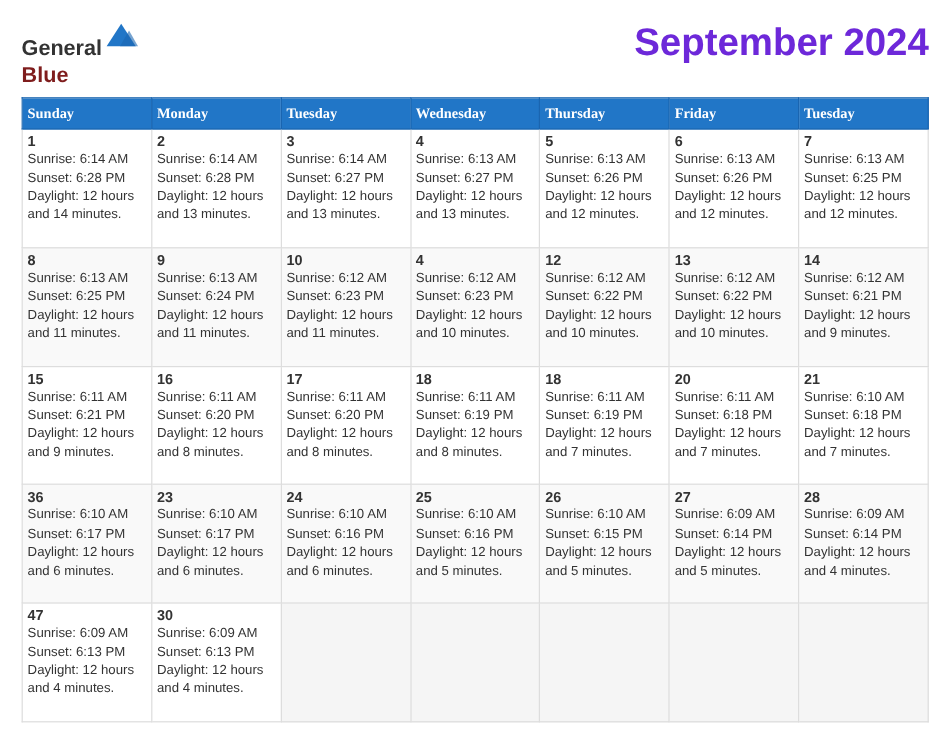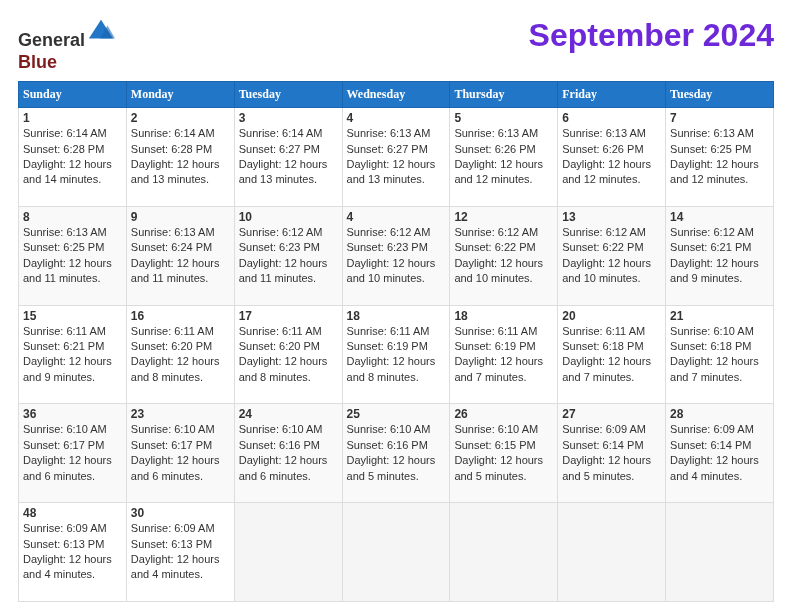--- a/index.html
+++ b/index.html
@@ -251,21 +251,21 @@
           <div class="day-info">Sunrise: 6:09 AM<br>Sunset: 6:14 PM<br>Daylight: 12 hours<br>and 5 minutes.</div>
         </td>
         <td>
           <span class="day-num">28</span>
           <div class="day-info">Sunrise: 6:09 AM<br>Sunset: 6:14 PM<br>Daylight: 12 hours<br>and 4 minutes.</div>
         </td>
       </tr>
 
       <tr>
         <td>
-          <span class="day-num">48</span>
+          <span class="day-num">47</span>
           <div class="day-info">Sunrise: 6:09 AM<br>Sunset: 6:13 PM<br>Daylight: 12 hours<br>and 4 minutes.</div>
         </td>
         <td>
           <span class="day-num">30</span>
           <div class="day-info">Sunrise: 6:09 AM<br>Sunset: 6:13 PM<br>Daylight: 12 hours<br>and 4 minutes.</div>
         </td>
         <td class="empty"></td>
         <td class="empty"></td>
         <td class="empty"></td>
         <td class="empty"></td>

